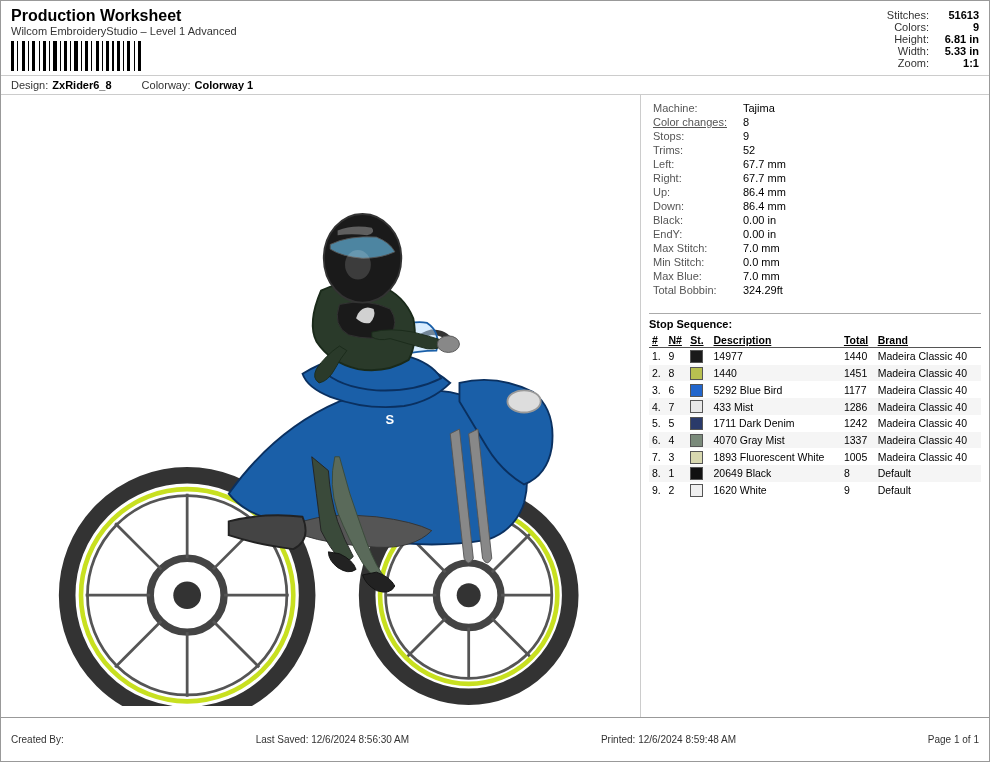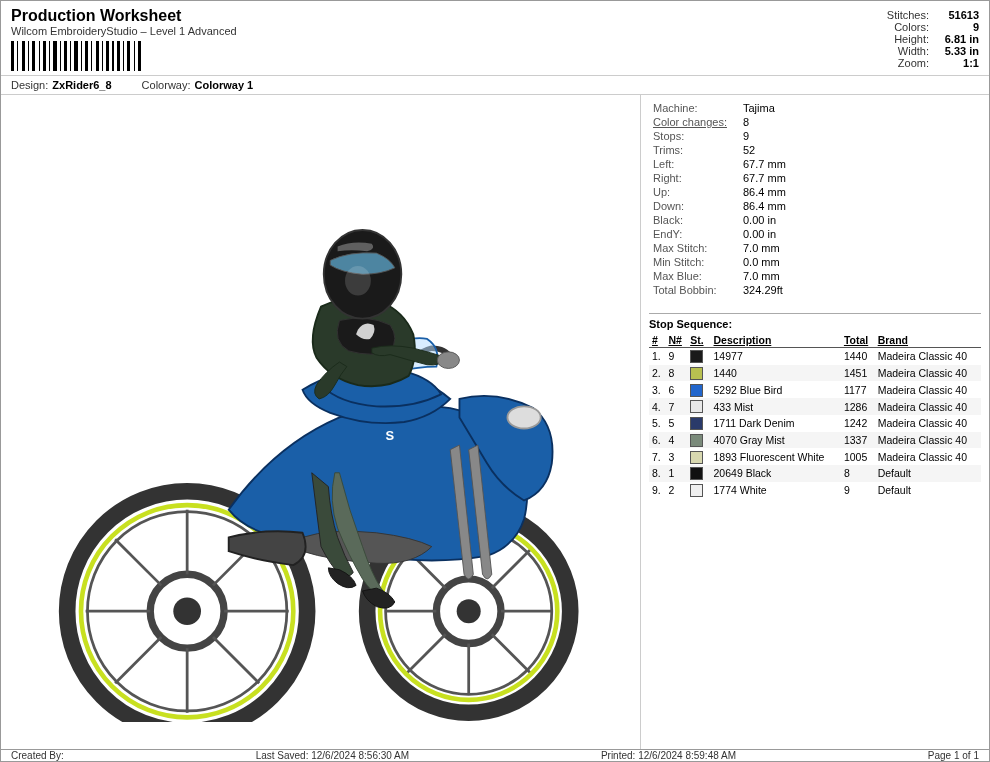--- a/index.html
+++ b/index.html
@@ -177,21 +177,21 @@
       width: 13px;
       height: 13px;
       border: 1px solid #555;
       vertical-align: middle;
       margin-right: 2px;
     }
 
     
     .footer {
       border-top: 1px solid #999;
-      padding: 0 10px;
+      padding: 16px 10px;
       font-size: 10px;
       display: flex;
       justify-content: space-between;
       background: #fff;
       color: #333;
     }
 
     
     .col-underline {
       text-decoration: underline;
@@ -530,21 +530,21 @@
       <td>1</td>
       <td><span class="color-swatch" style="background:#111111;"></span></td>
       <td>20649  Black</td>
       <td>8</td>
       <td>Default</td>
     </tr>
             <tr>
       <td>9.</td>
       <td>2</td>
       <td><span class="color-swatch" style="background:#f0f0f0;"></span></td>
-      <td>1774  White</td>
+      <td>1620  White</td>
       <td>9</td>
       <td>Default</td>
     </tr>
           </tbody>
       </table>
 
     </div>
   </div>
 
   <div class="footer">

